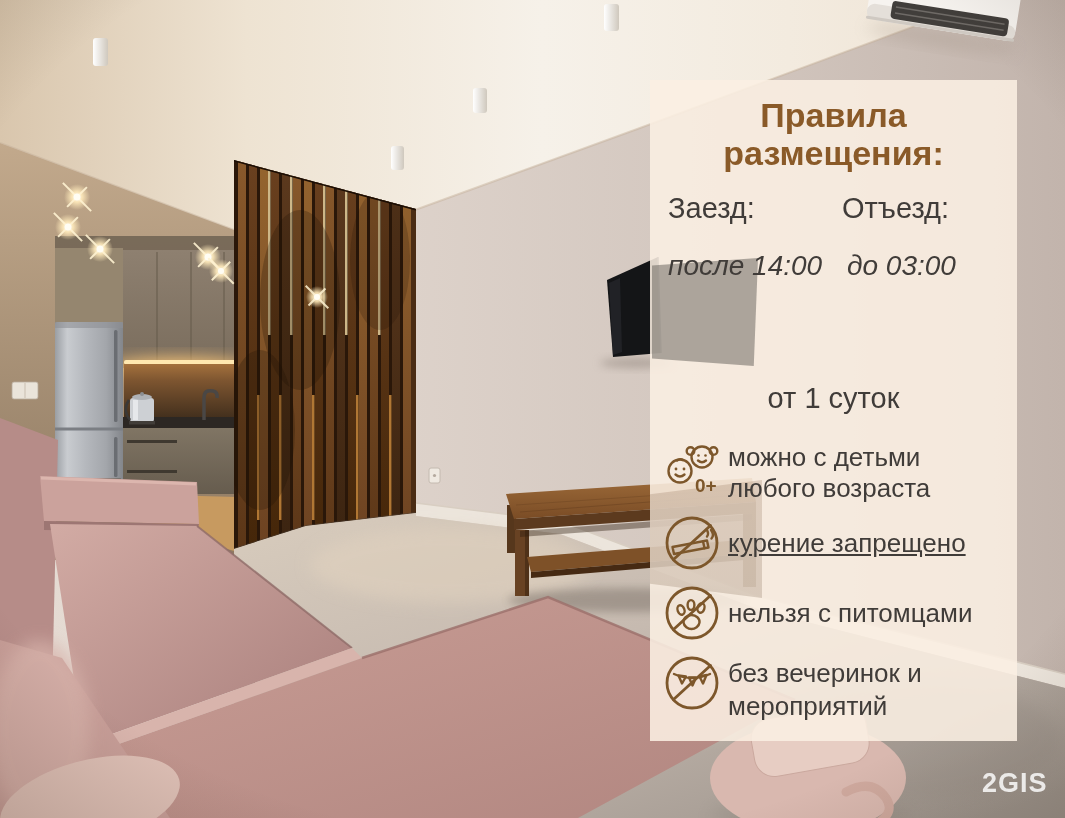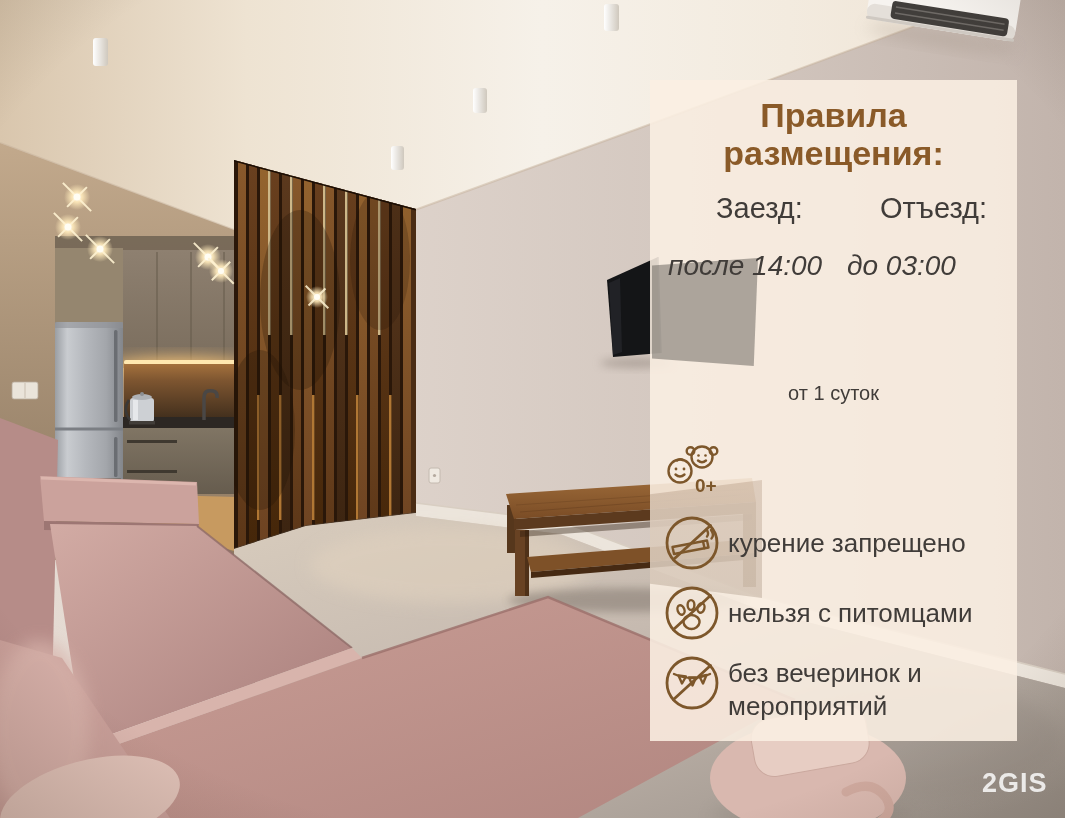--- a/index.html
+++ b/index.html
@@ -23,38 +23,38 @@
   }
   .pre{white-space:pre-line;}
   .ghost{position:absolute;pointer-events:none;}
   .ghost-tv{left:2px;top:178px;width:106px;height:108px;background:rgba(98,93,88,0.5);
     clip-path:polygon(0 7%,100% 0,96% 100%,0 93%);}
   .ghost-table{left:0;top:400px;width:112px;height:118px;opacity:.18;
     background:linear-gradient(#6f4626,#50331a);
     clip-path:polygon(0 12%,100% 0,100% 100%,0 88%);}
   .panel-title{position:absolute;left:0;right:0;top:16px;text-align:center;
     font-size:34px;font-weight:700;line-height:38px;color:var(--title-color);}
-  .row-label{position:absolute;top:112px;font-size:29px;margin-left:48px;}
+  .row-label{position:absolute;top:112px;font-size:29px;}
   .lbl-checkin{left:18px;}
-  .lbl-checkout{left:182px;text-align:center;}
+  .lbl-checkout{left:192px;text-align:center;}
   .row-value{position:absolute;top:170px;font-size:28px;font-style:italic;}
   .val-checkin{left:18px;}
   .val-checkout{left:197px;}
   .minstay-h{position:absolute;left:0;right:0;top:218px;text-align:center;
     font-size:29px;line-height:45px;}
-  .minstay-v{position:absolute;left:0;right:0;top:302px;text-align:center;font-size:20px;}
+  .minstay-v{position:absolute;left:0;right:0;top:302px;text-align:center;font-size:29px;}
   .rule-icon{position:absolute;}
   .icon-kids{left:15px;top:360px;width:62px;height:56px;}
   .icon-smoke{left:13px;top:434px;width:58px;height:58px;}
   .icon-pets{left:13px;top:504px;width:58px;height:58px;}
   .icon-party{left:13px;top:574px;width:58px;height:58px;}
   .badge-age{position:absolute;left:45px;top:395px;font-size:19px;font-weight:700;color:var(--icon-color);}
   .rlabel{position:absolute;left:78px;width:276px;font-size:26px;line-height:31px;}
   .rl1{top:362px;}
-  .rl2{top:448px;}
+  .rl2{top:448px;text-decoration:underline;}
   .rl3{top:518px;}
   .rl4{top:577px;line-height:33px;}
   .ric .st{stroke:var(--icon-color);fill:none;stroke-width:2.4;stroke-linecap:round;stroke-linejoin:round;}
   .ric .th{stroke:var(--icon-color);fill:none;stroke-width:2.8;stroke-linecap:round;}
   .ric .fl{fill:var(--icon-color);stroke:none;}
 
   .wm{position:absolute;left:982px;top:768px;font-size:27px;font-weight:700;
     letter-spacing:1px;color:var(--watermark-color);}
 </style>
 </head>
@@ -386,20 +386,22 @@
       <path class="st" d="M10.5 34.5 Q15 38.5 19.5 34.5"></path>
       <path class="st" d="M12 20.5 q3 -2.5 6 -0.5"></path>
       <circle class="st" cx="37" cy="17" r="10.5"></circle>
       <circle class="fl" cx="33.5" cy="15.5" r="1.3"></circle>
         <circle class="fl" cx="40.5" cy="15.5" r="1.3"></circle>
       <path class="st" d="M33 20.5 Q37 24 41 20.5"></path>
       <circle class="st" cx="25.5" cy="11" r="3.8"></circle>
       <circle class="st" cx="48.5" cy="11" r="3.8"></circle>
     </svg>
     <span class="badge-age">0+</span>
+    <div class="rlabel rl1 pre">можно с детьми
+любого возраста</div>
 
     <svg class="rule-icon icon-smoke ric" viewBox="0 0 58 58">
       <circle class="th" cx="29" cy="29" r="25"></circle>
       <path class="st" d="M9.5 33 L44 26.5 L45.5 33.5 L11 40 Z"></path>
       <path class="st" d="M40 27.3 L41.5 34.2"></path>
       <path class="st" d="M44 22.5 c2.5 -3 .5 -5.5 -.5 -7 M48.5 24.5 c3 -3.5 1 -6.5 -.5 -8.5"></path>
       <path class="th" d="M10.5 45.5 L47.5 11.5"></path>
     </svg>
     <div class="rlabel rl2">курение запрещено</div>
 

